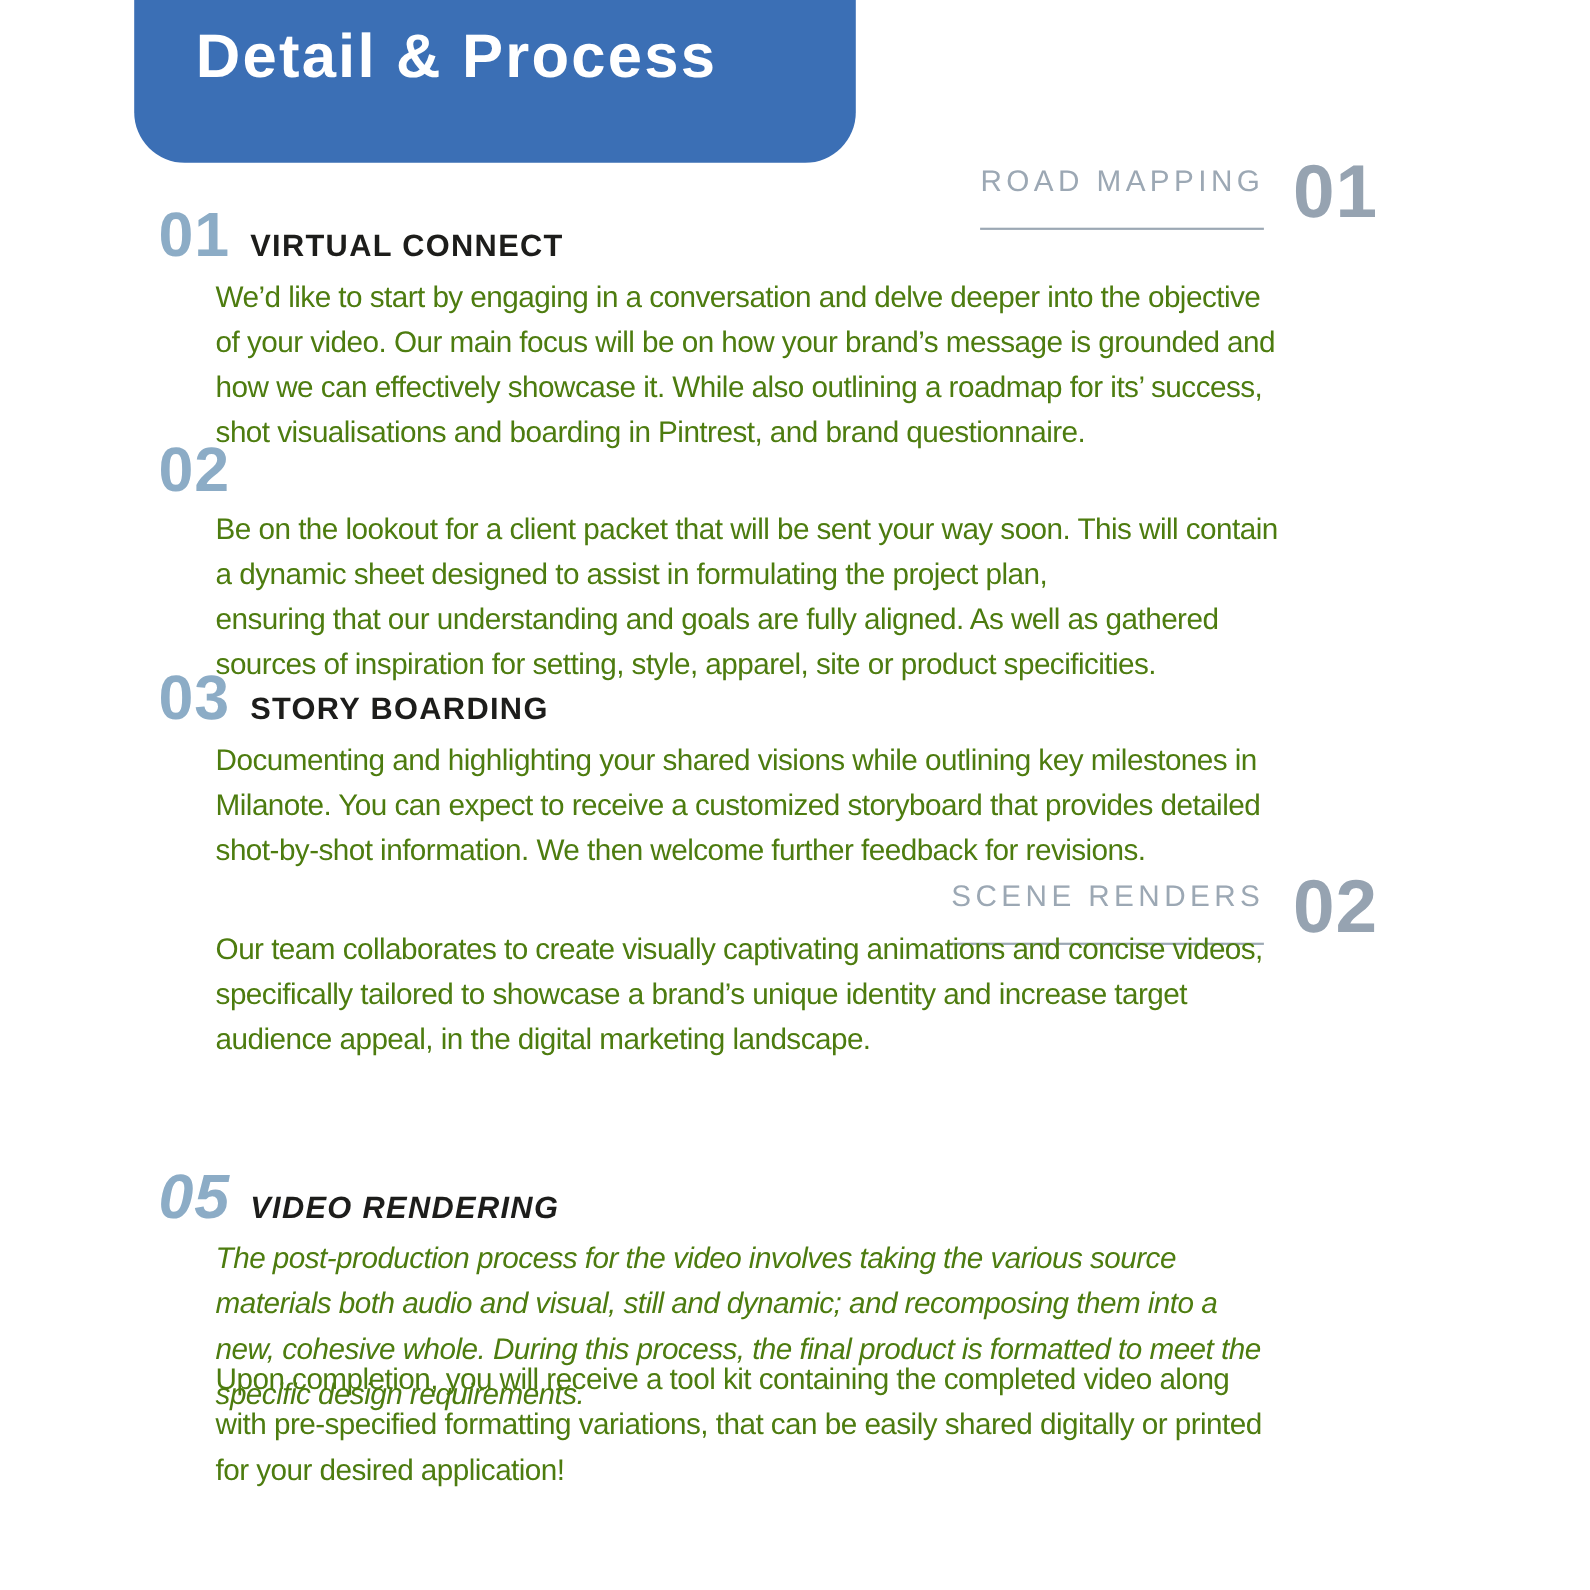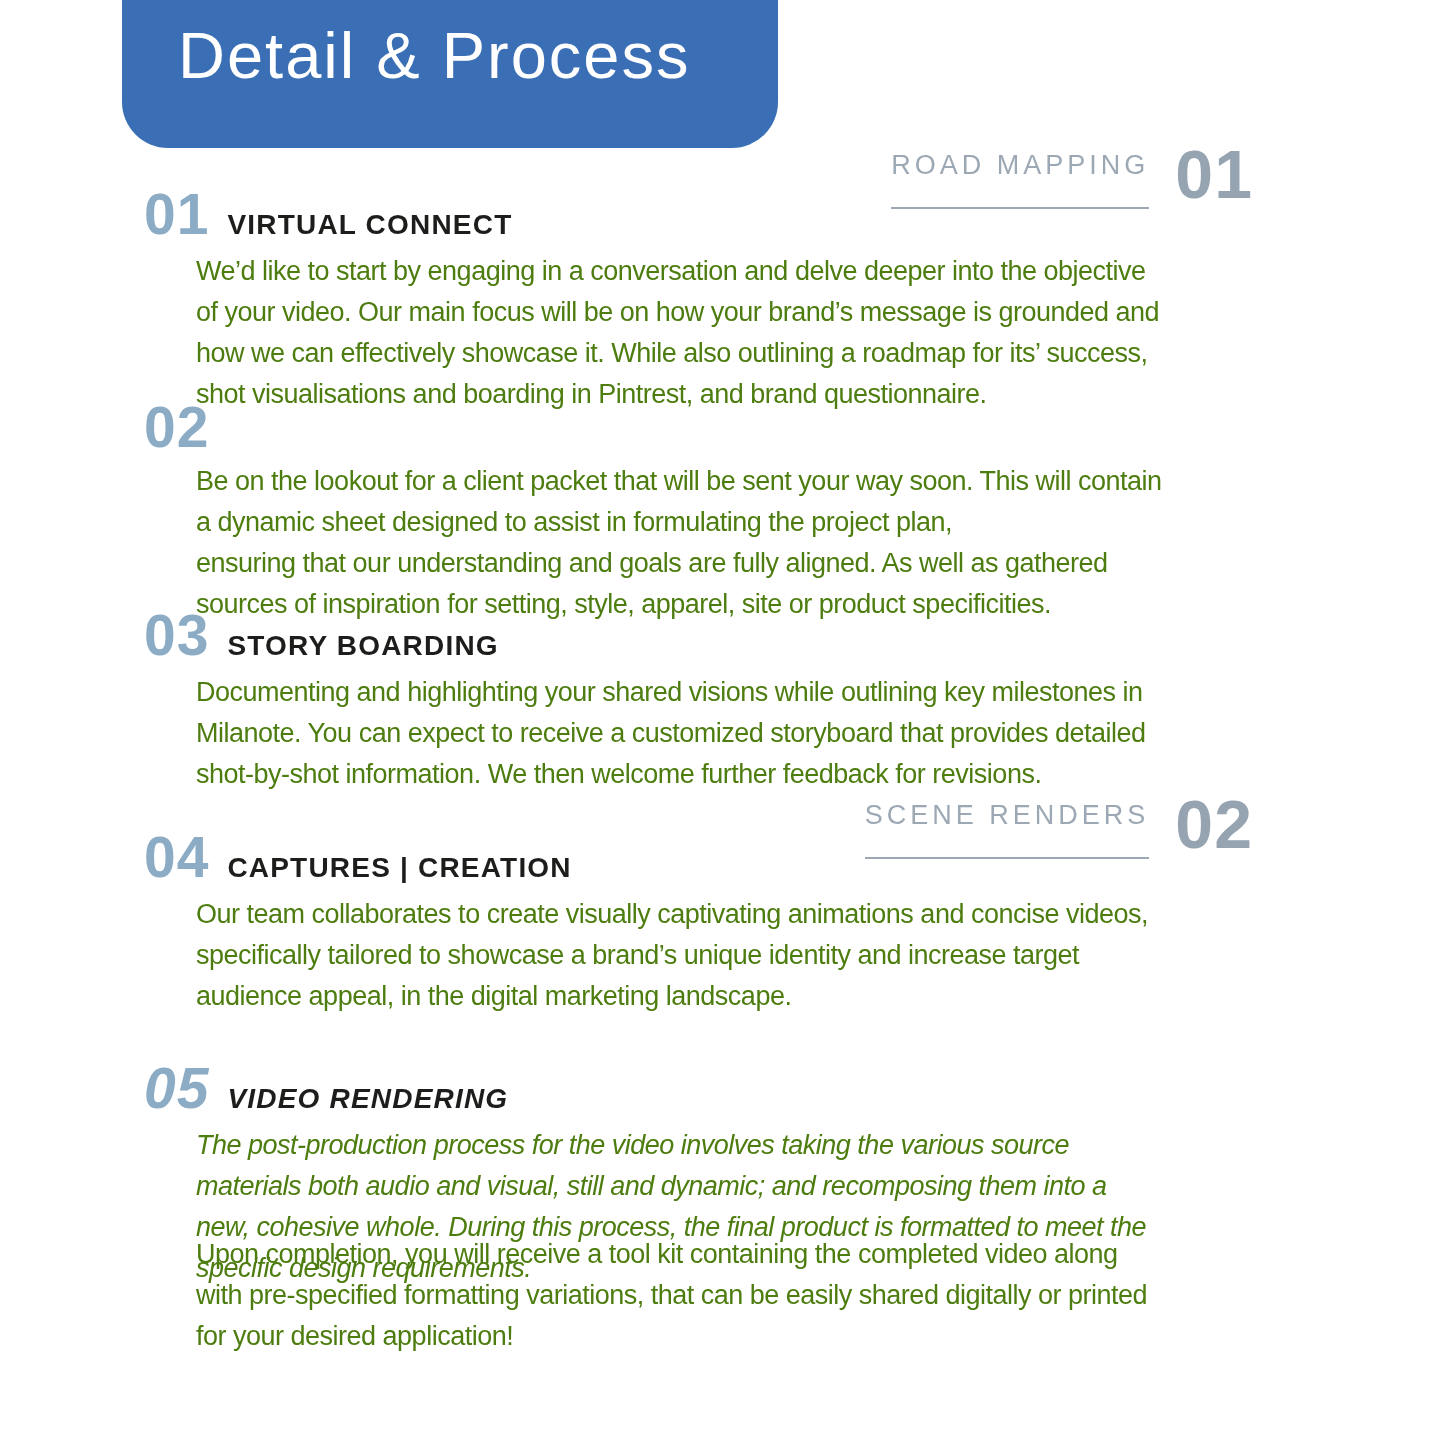--- a/index.html
+++ b/index.html
@@ -24,22 +24,22 @@
     width: 656px;
     height: 200px;
     background: #3B6FB5;
     border-radius: 46px;
   }
   .banner-title {
     position: absolute;
     left: 56px;
     top: 70px;
     color: #ffffff;
-    font-size: 65px;
-    font-weight: 400;
+    font-size: 56px;
+    font-weight: 700;
     letter-spacing: 2px;
     white-space: nowrap;
   }
 
   
   .phase {
     position: absolute;
     right: 192px;
     display: flex;
     align-items: flex-end;
@@ -149,24 +149,20 @@
     <div class="sec-head">
       <span class="sec-number">03</span>
       <span class="sec-title">STORY BOARDING</span>
     </div>
     <div class="sec-body">Documenting and highlighting your shared visions while outlining key milestones in
 Milanote. You can expect to receive a customized storyboard that provides detailed
 shot-by-shot information. We then welcome further feedback for revisions.</div>
   </div>
 
   <div class="section sec-4">
-    <div class="sec-head">
-      <span class="sec-number">04</span>
-      <span class="sec-title">CAPTURES | CREATION</span>
-    </div>
     <div class="sec-body">Our team collaborates to create visually captivating animations and concise videos,
 specifically tailored to showcase a brand’s unique identity and increase target
 audience appeal, in the digital marketing landscape.</div>
   </div>
 
   <div class="section sec-5">
     <div class="sec-head">
       <span class="sec-number">05</span>
       <span class="sec-title">VIDEO RENDERING</span>
     </div>

